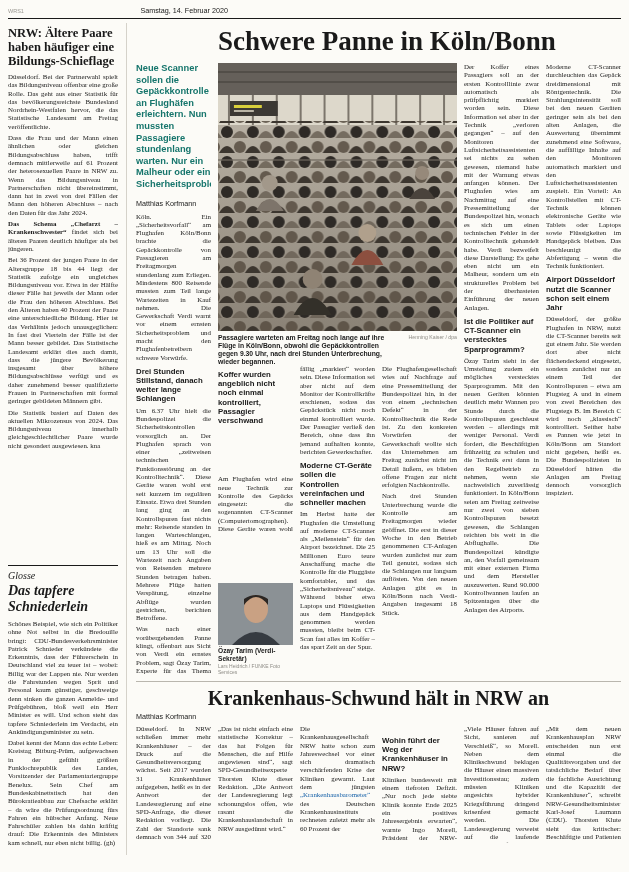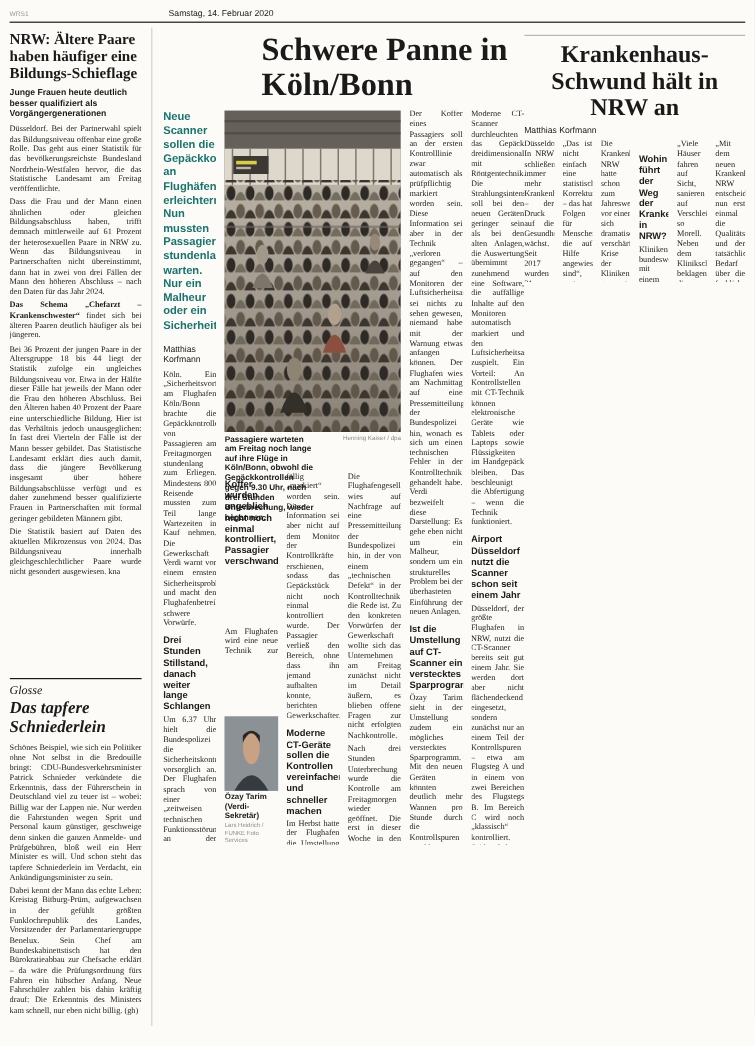--- a/index.html
+++ b/index.html
@@ -6,21 +6,21 @@
   .page{width:629px;height:872px;background:#fcfbf7;box-sizing:border-box;padding:6px 8px;
         font-family:"Liberation Serif",serif;color:#1a1a1a;overflow:hidden;margin:0 auto;position:relative;}
   
   .masthead{display:flex;align-items:baseline;border-bottom:1.5px solid #1a1a1a;padding-bottom:3px;}
   .masthead .code{width:110px;font:5.5px "Liberation Sans",sans-serif;color:#9a9892;}
   .masthead .section{flex:1;text-align:center;font-weight:bold;font-size:13.5px;letter-spacing:1.2px;}
   .masthead .date{width:110px;text-align:right;font-size:7.2px;font-family:"Liberation Sans",sans-serif;}
   
   .content{display:flex;gap:9px;margin-top:4px;height:832px;}
   .rail{width:110px;flex:none;border-right:1px solid #d5d2ca;padding-right:8px;display:flex;flex-direction:column;overflow:hidden;gap:40px;}
-  .main{flex:1;min-width:0;display:flex;flex-direction:row;}
+  .main{flex:1;min-width:0;display:flex;flex-direction:column;}
   
   .bt{font-size:6.9px;line-height:8.3px;text-align:justify;margin:0 0 3px;hyphens:auto;}
   .subhead{font:bold 7.8px/9.2px "Liberation Sans",sans-serif;margin:5px 0 3px;}
   .byline{font:7.2px "Liberation Sans",sans-serif;margin:5px 0 5px;}
   .b{font-weight:bold;}
   .link{color:#1661a8;cursor:pointer;}
   
   .rail-article{height:496px;overflow:hidden;}
   .rail-article h2{font-size:12.6px;line-height:14px;font-weight:bold;margin:3px 0 5px;}
   .rail-article .lead{font:bold 7.2px/8.8px "Liberation Sans",sans-serif;margin:0 0 5px;}
@@ -63,21 +63,20 @@
   <header class="masthead">
     <span class="code">WRS1</span>
     <span class="date">Samstag, 14. Februar 2020</span>
   </header>
 
   <div class="content">
 
     <aside class="rail">
       <div class="rail-article">
         <h2>NRW: Ältere Paare haben häufiger eine Bildungs-Schieflage</h2>
-        <p class="lead">Junge Frauen heute deutlich besser qualifiziert als Vorgängergenerationen</p>
         <p class="bt">Düsseldorf. Bei der Partnerwahl spielt das Bildungsniveau offenbar eine große Rolle. Das geht aus einer Statistik für das bevölkerungsreichste Bundesland Nordrhein-Westfalen hervor, die das Statistische Landesamt am Freitag veröffentlichte.</p>
         <p class="bt">Dass die Frau und der Mann einen ähnlichen oder gleichen Bildungsabschluss haben, trifft demnach mittlerweile auf 61 Prozent der heterosexuellen Paare in NRW zu. Wenn das Bildungsniveau in Partnerschaften nicht übereinstimmt, dann hat in zwei von drei Fällen der Mann den höheren Abschluss – nach den Daten für das Jahr 2024.</p>
         <p class="bt"><span class="b">Das Schema „Chefarzt – Krankenschwester“</span> <span>findet sich bei älteren Paaren deutlich häufiger als bei jüngeren.</span></p>
         <p class="bt">Bei 36 Prozent der jungen Paare in der Altersgruppe 18 bis 44 liegt der Statistik zufolge ein ungleiches Bildungsniveau vor. Etwa in der Hälfte dieser Fälle hat jeweils der Mann oder die Frau den höheren Abschluss. Bei den Älteren haben 40 Prozent der Paare eine unterschiedliche Bildung. Hier ist das Verhältnis jedoch unausgeglichen: In fast drei Vierteln der Fälle ist der Mann besser gebildet. Das Statistische Landesamt erklärt dies auch damit, dass die jüngere Bevölkerung insgesamt über höhere Bildungsabschlüsse verfügt und es daher zunehmend besser qualifizierte Frauen in Partnerschaften mit formal geringer gebildeten Männern gibt.</p>
         <p class="bt">Die Statistik basiert auf Daten des aktuellen Mikrozensus von 2024. Das Bildungsniveau innerhalb gleichgeschlechtlicher Paare wurde nicht gesondert ausgewiesen. kna</p>
       </div>
 
       <div class="glosse">
         <div class="kicker">Glosse</div>
         <h3>Das tapfere Schniederlein</h3>
@@ -185,21 +184,21 @@
             <p class="bt">Im Herbst hatte der Flughafen die Umstellung auf moderne CT-Scanner als „Meilenstein“ für den Airport bezeichnet. Die 25 Millionen Euro teure Anschaffung mache die Kontrolle für die Fluggäste komfortabler, und das „Sicherheitsniveau“ steige. Während bisher etwa Laptops und Flüssigkeiten aus dem Handgepäck genommen werden mussten, bleibt beim CT-Scan fast alles im Koffer – das spart Zeit an der Spur.</p>
           </div>
 
           <div class="col c4">
             <p class="bt">Die Flughafengesellschaft wies auf Nachfrage auf eine Pressemitteilung der Bundespolizei hin, in der von einem „technischen Defekt“ in der Kontrolltechnik die Rede ist. Zu den konkreten Vorwürfen der Gewerkschaft wollte sich das Unternehmen am Freitag zunächst nicht im Detail äußern, es blieben offene Fragen zur nicht erfolgten Nachkontrolle.</p>
             <p class="bt">Nach drei Stunden Unterbrechung wurde die Kontrolle am Freitagmorgen wieder geöffnet. Die erst in dieser Woche in den Betrieb genommenen CT-Anlagen wurden zunächst nur zum Teil genutzt, sodass sich die Schlangen nur langsam auflösten. Von den neuen Anlagen gibt es in Köln/Bonn nach Verdi-Angaben insgesamt 18 Stück.</p>
           </div>
 
           <div class="col c5">
             <p class="bt">Der Koffer eines Passagiers soll an der ersten Kontrolllinie zwar automatisch als prüfpflichtig markiert worden sein. Diese Information sei aber in der Technik „verloren gegangen“ – auf den Monitoren der Luftsicherheitsassistenten sei nichts zu sehen gewesen, niemand habe mit der Warnung etwas anfangen können. Der Flughafen wies am Nachmittag auf eine Pressemitteilung der Bundespolizei hin, wonach es sich um einen technischen Fehler in der Kontrolltechnik gehandelt habe. Verdi bezweifelt diese Darstellung: Es gehe eben nicht um ein Malheur, sondern um ein strukturelles Problem bei der überhasteten Einführung der neuen Anlagen.</p>
-            <h4 class="subhead">Ist die Umstellung auf CT-Scanner ein verstecktes Sparprogramm?</h4>
+            <h4 class="subhead">Ist die Politiker auf CT-Scanner ein verstecktes Sparprogramm?</h4>
             <p class="bt">Özay Tarim sieht in der Umstellung zudem ein mögliches verstecktes Sparprogramm. Mit den neuen Geräten könnten deutlich mehr Wannen pro Stunde durch die Kontrollspuren geschleust werden – allerdings mit weniger Personal. Verdi fordert, die Beschäftigten frühzeitig zu schulen und die Technik erst dann in den Regelbetrieb zu nehmen, wenn sie nachweislich zuverlässig funktioniert. In Köln/Bonn seien am Freitag zeitweise nur zwei von sieben Kontrollspuren besetzt gewesen, die Schlangen reichten bis weit in die Abflughalle. Die Bundespolizei kündigte an, den Vorfall gemeinsam mit einer externen Firma und dem Hersteller auszuwerten. Rund 90.000 Kontrollwannen laufen an Spitzentagen über die Anlagen des Airports.</p>
           </div>
 
           <div class="col c6">
             <p class="bt">Moderne CT-Scanner durchleuchten das Gepäck dreidimensional mit Röntgentechnik. Die Strahlungsintensität soll bei den neuen Geräten geringer sein als bei den alten Anlagen, die Auswertung übernimmt zunehmend eine Software, die auffällige Inhalte auf den Monitoren automatisch markiert und den Luftsicherheitsassistenten zuspielt. Ein Vorteil: An Kontrollstellen mit CT-Technik können elektronische Geräte wie Tablets oder Laptops sowie Flüssigkeiten im Handgepäck bleiben. Das beschleunigt die Abfertigung – wenn die Technik funktioniert.</p>
             <h4 class="subhead">Airport Düsseldorf nutzt die Scanner schon seit einem Jahr</h4>
             <p class="bt">Düsseldorf, der größte Flughafen in NRW, nutzt die CT-Scanner bereits seit gut einem Jahr. Sie werden dort aber nicht flächendeckend eingesetzt, sondern zunächst nur an einem Teil der Kontrollspuren – etwa am Flugsteg A und in einem von zwei Bereichen des Flugstegs B. Im Bereich C wird noch „klassisch“ kontrolliert. Seither habe es Pannen wie jetzt in Köln/Bonn am Standort nicht gegeben, heißt es. Die Bundespolizisten in Düsseldorf hätten die Anlagen am Freitag dennoch vorsorglich inspiziert.</p>
           </div>
 
         </div>

